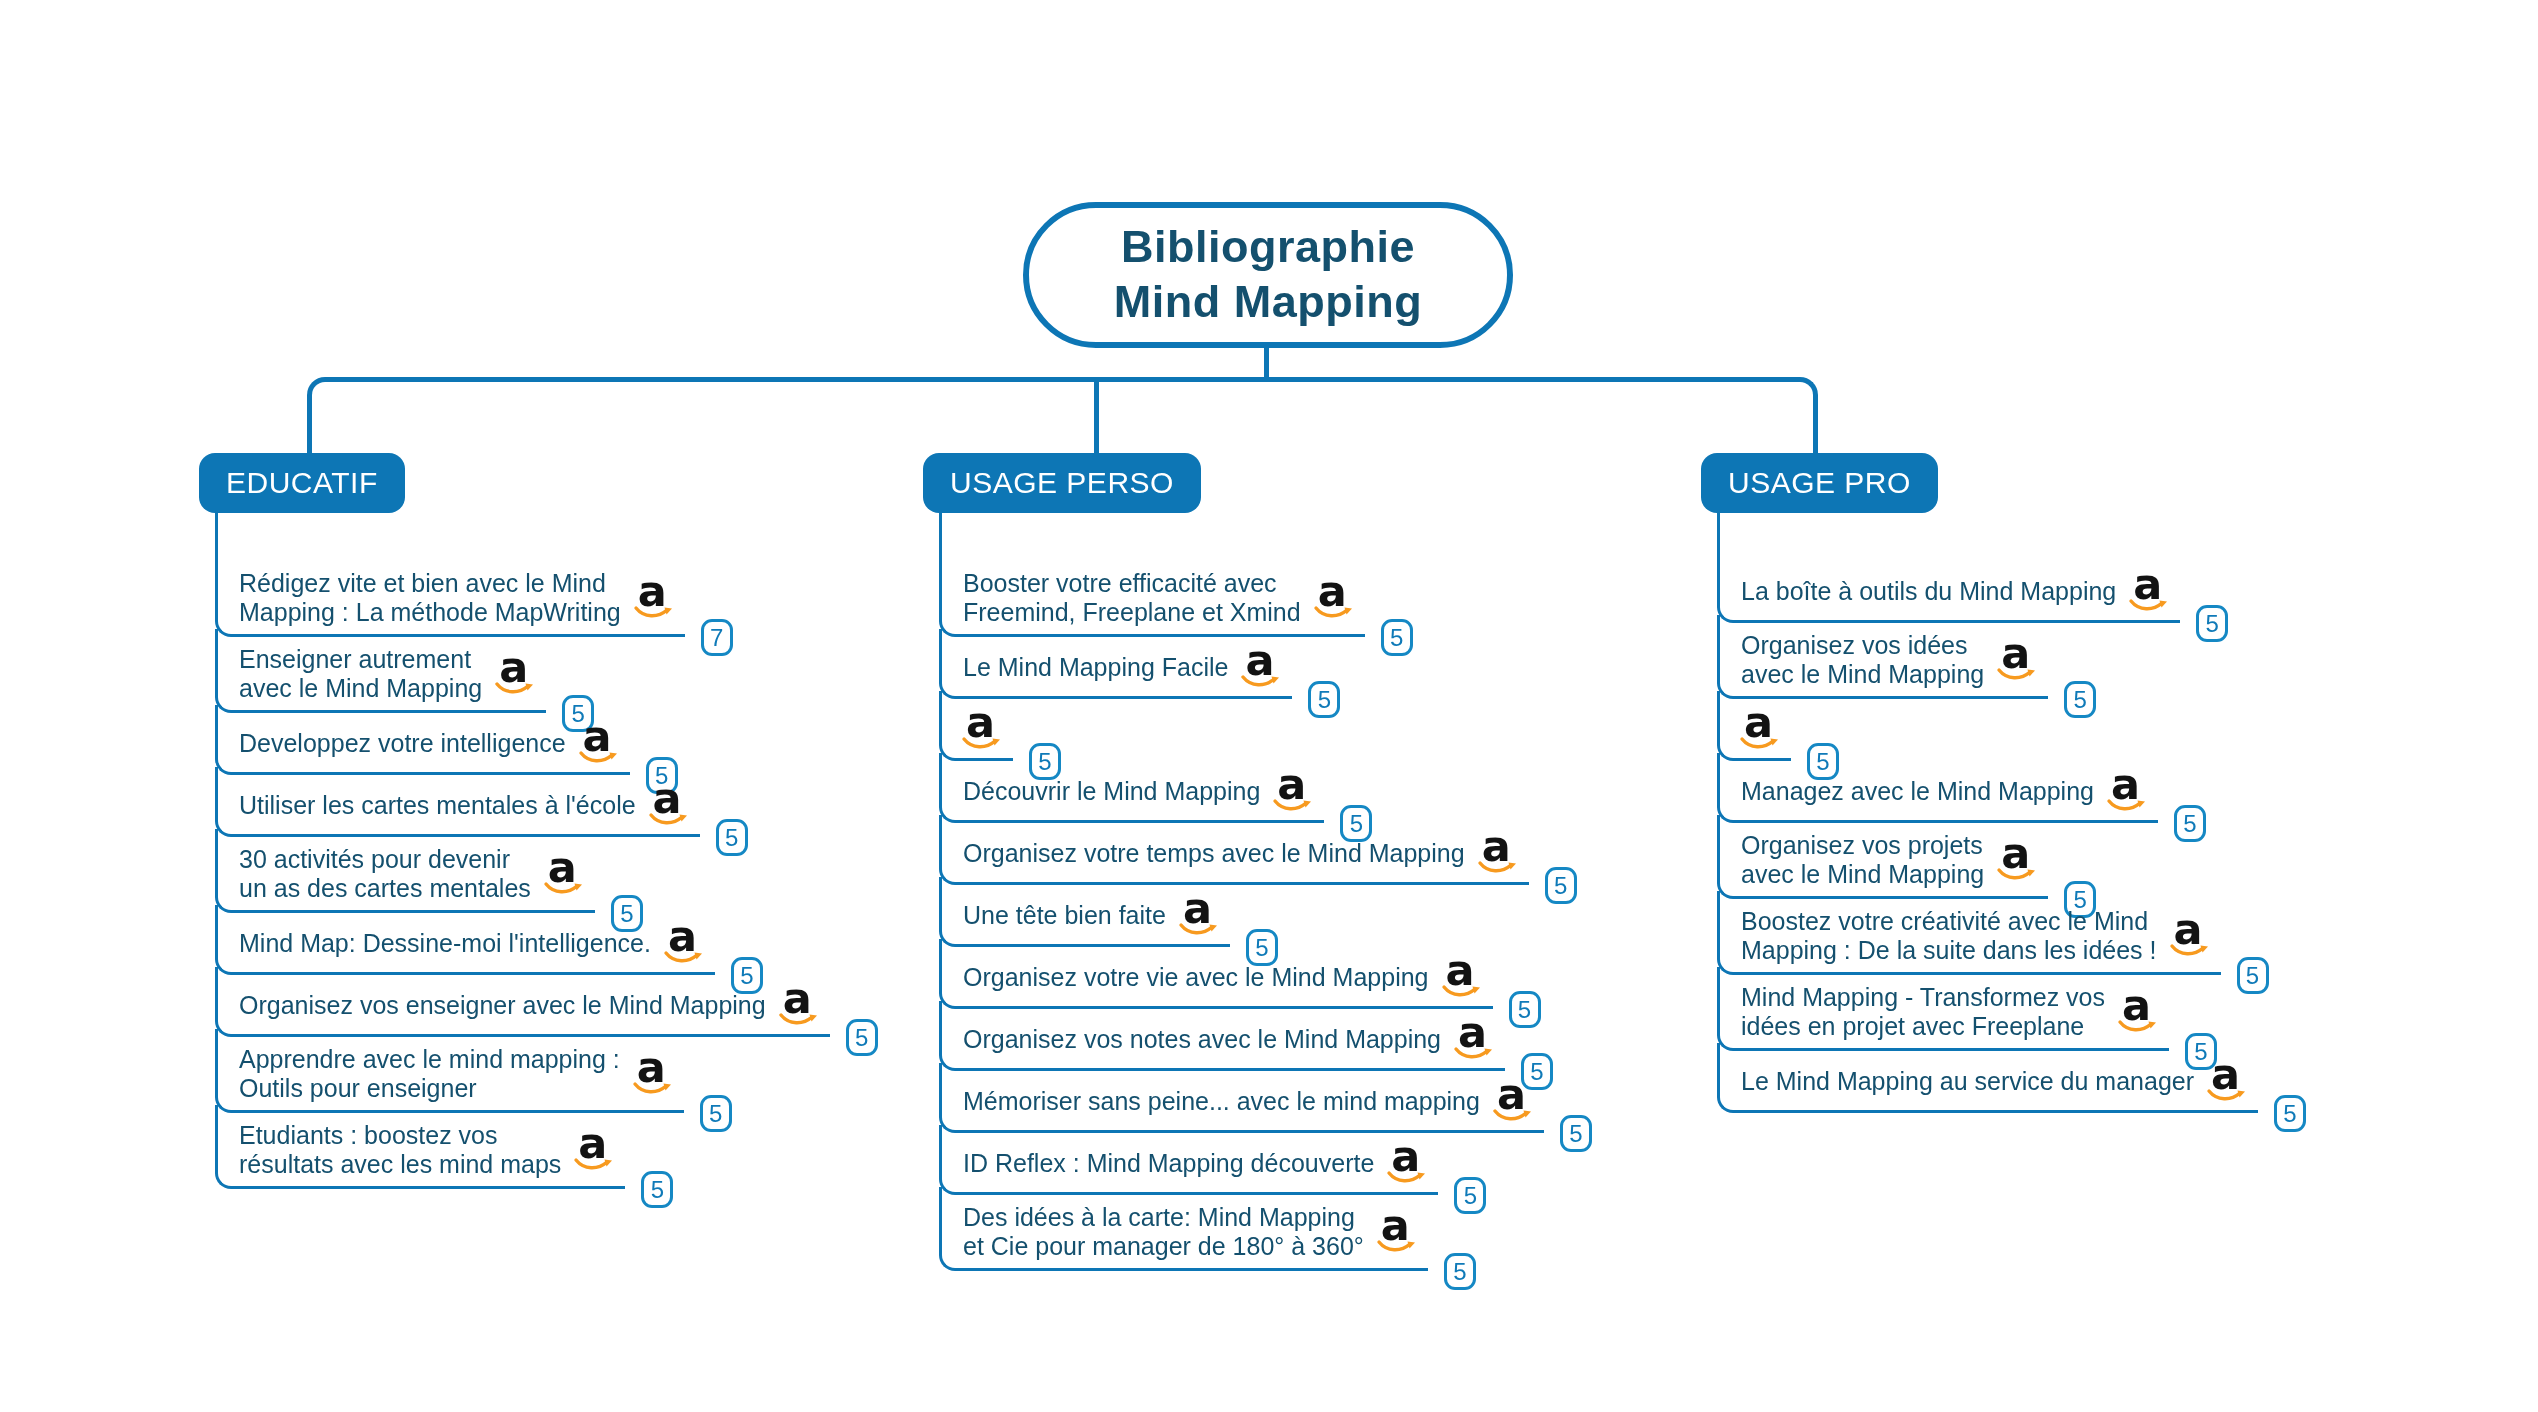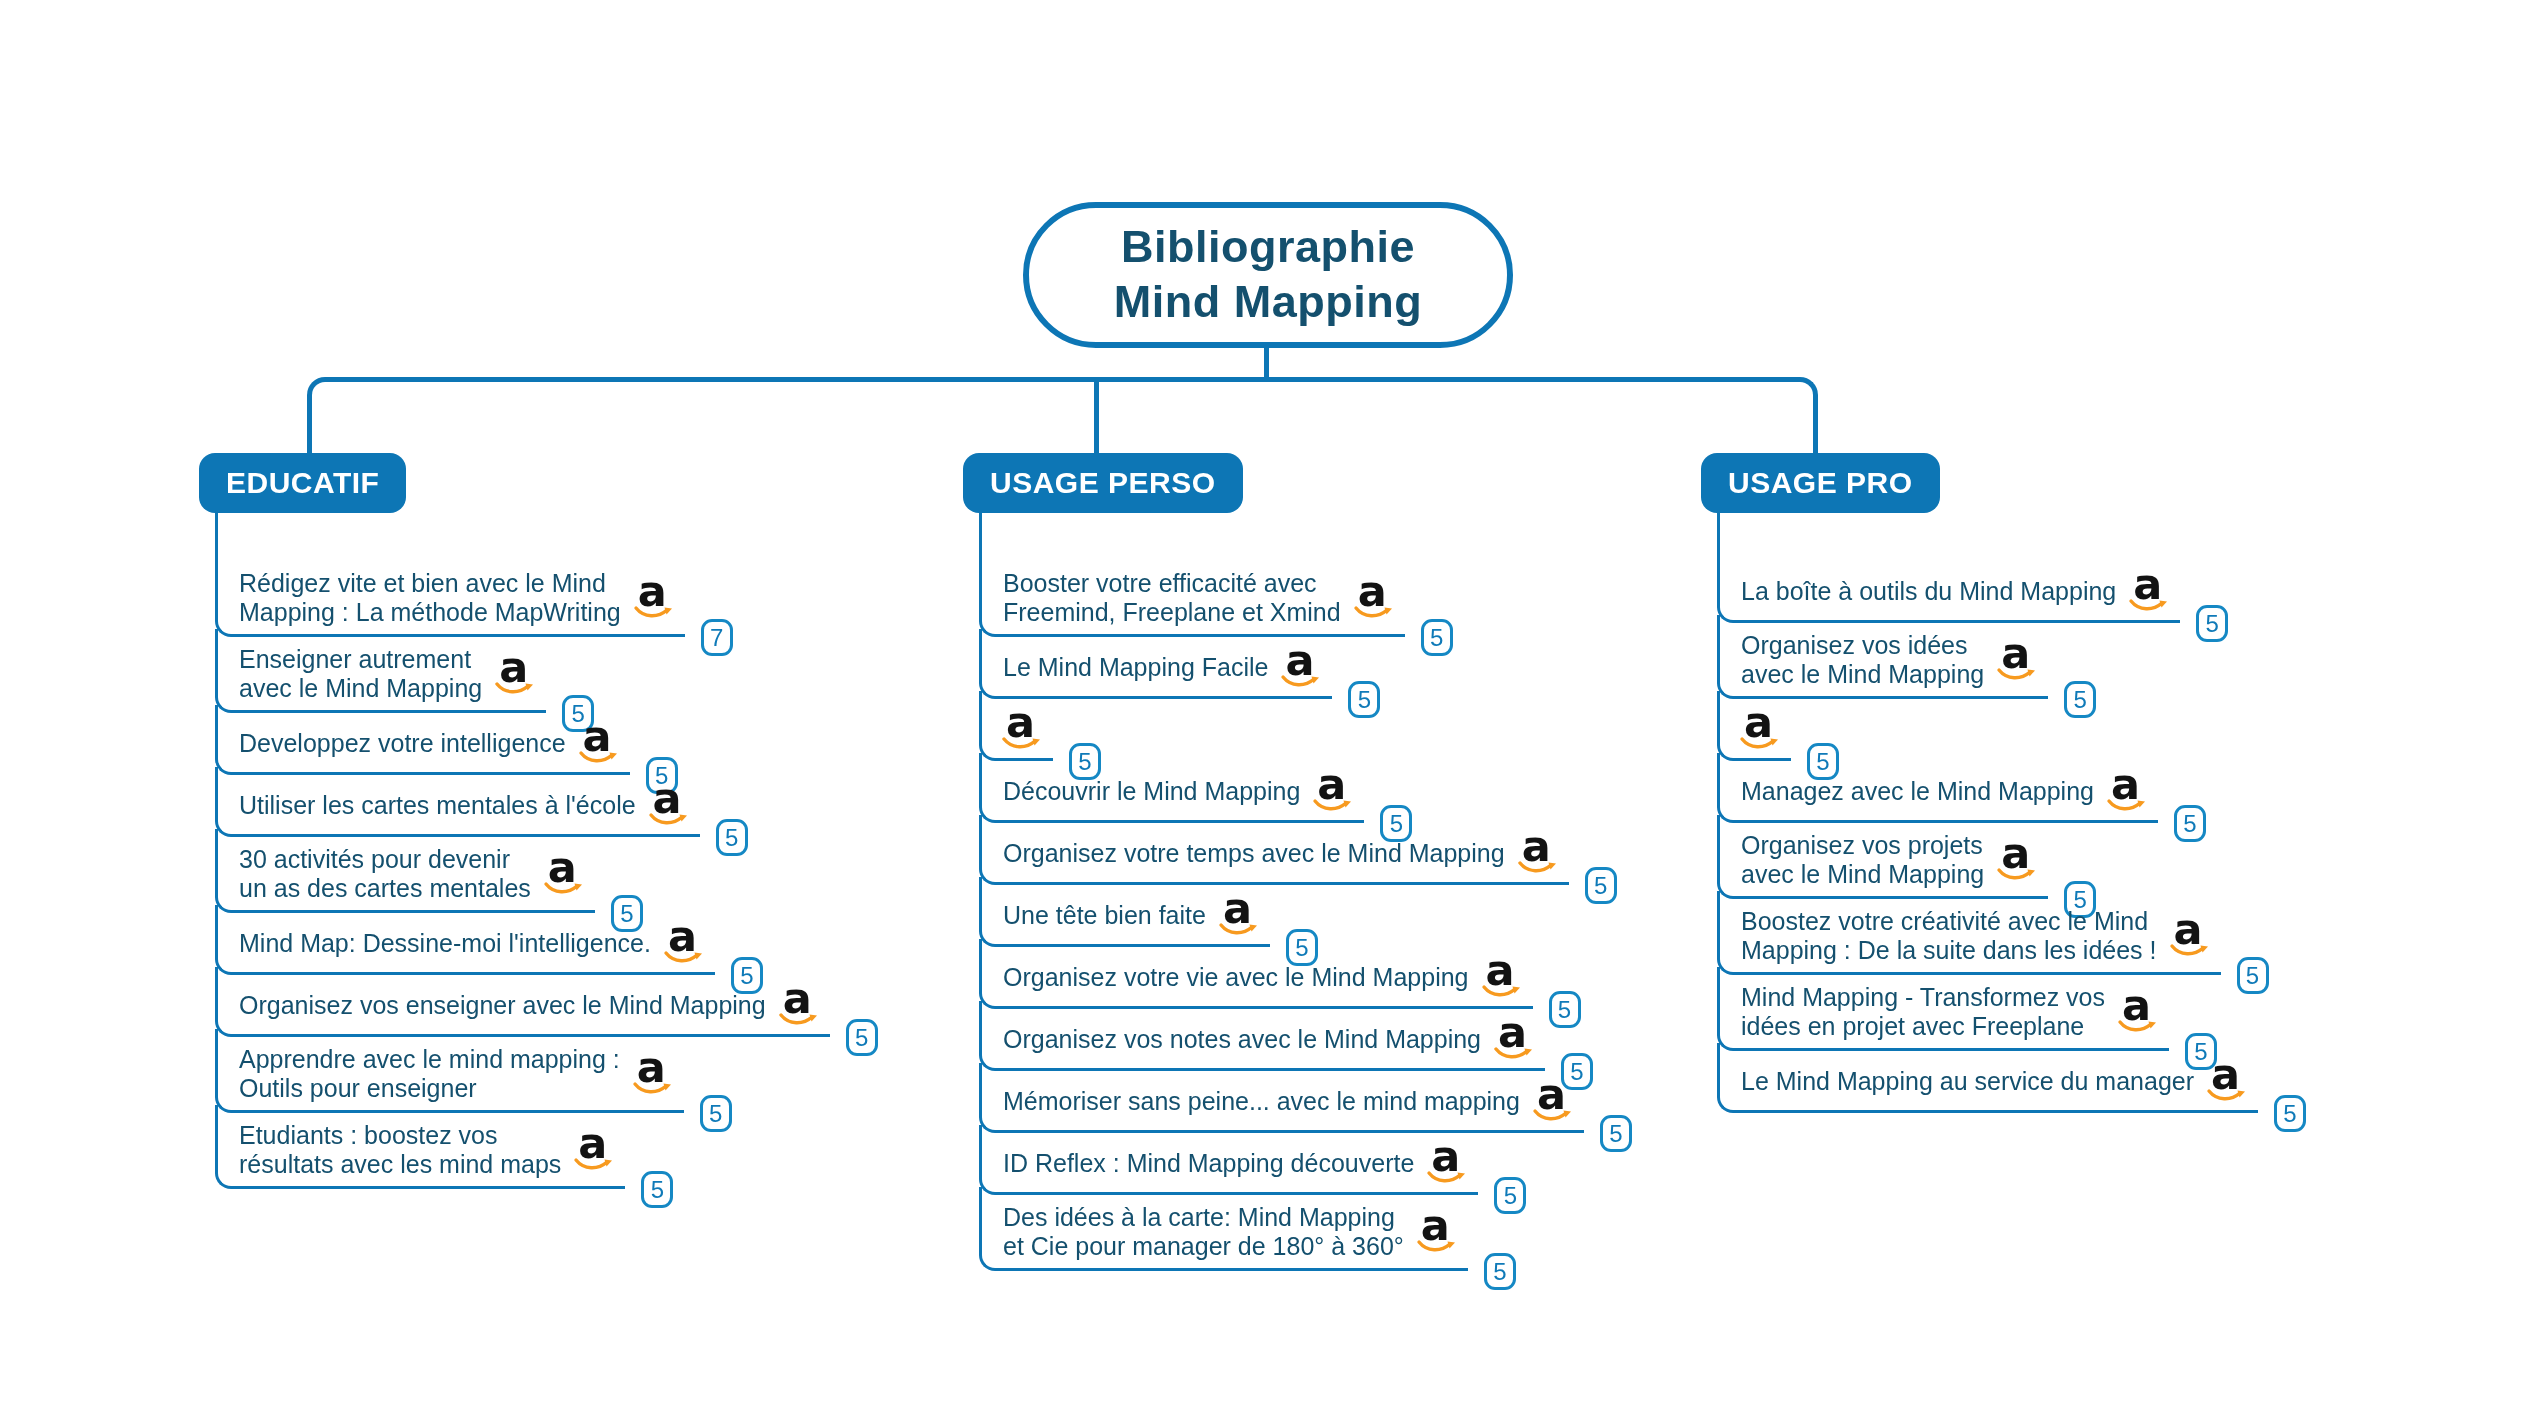--- a/index.html
+++ b/index.html
@@ -31,25 +31,25 @@
   .conn-stub{left:1264px;top:344px;width:5px;height:36px;background:var(--line);}
   .conn-main{
     left:307px;top:377px;width:1511px;height:78px;box-sizing:border-box;
     border-top:5px solid var(--line);border-left:5px solid var(--line);border-right:5px solid var(--line);
     border-radius:18px 18px 0 0;
   }
   .conn-mid-drop{left:1094px;top:381px;width:5px;height:73px;background:var(--line);}
   
   .column{position:absolute;top:453px;width:780px;}
   .col-0{left:199px;}
-  .col-1{left:963px;}
+  .col-1{left:923px;}
   .col-2{left:1701px;}
   .branch-header{
     display:inline-block;background:var(--fill);color:#ffffff;
-    font-size:30px;font-weight:700;letter-spacing:0.5px;
+    font-size:30px;font-weight:400;letter-spacing:0.5px;
     padding:13px 27px;border-radius:16px;
   }
   .items{margin:56px 0 0 40px;}
   .item{
     position:relative;width:fit-content;max-width:700px;
     margin-top:11px;padding:0 10px 7px 0;
   }
   .item:first-child{margin-top:0;}
   .item::after{
     content:"";position:absolute;left:-24px;right:-6px;top:-16px;bottom:-3px;

